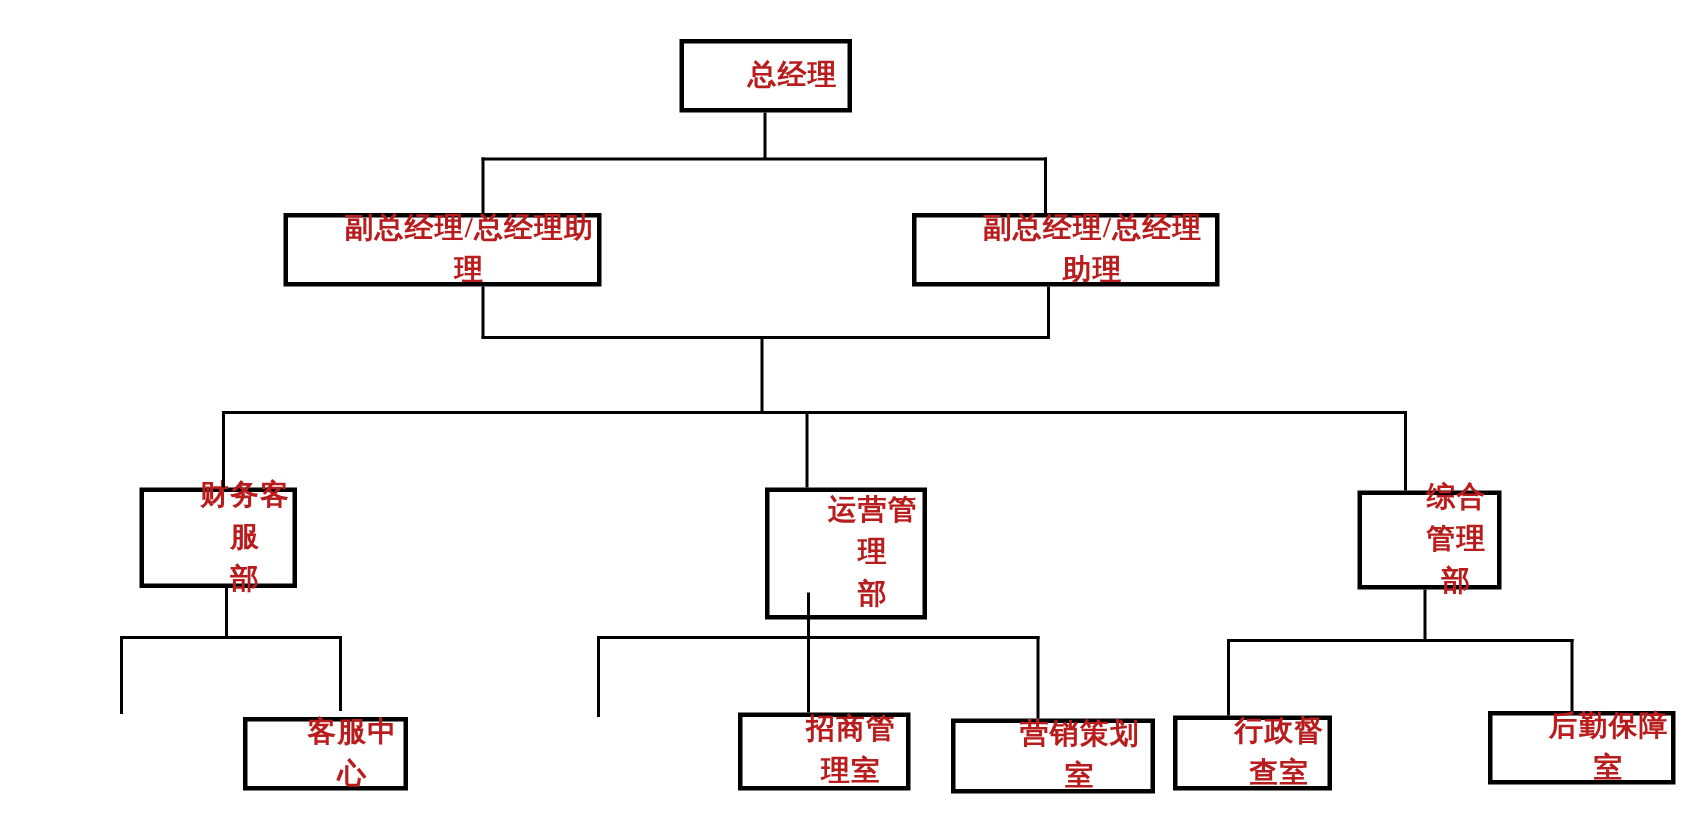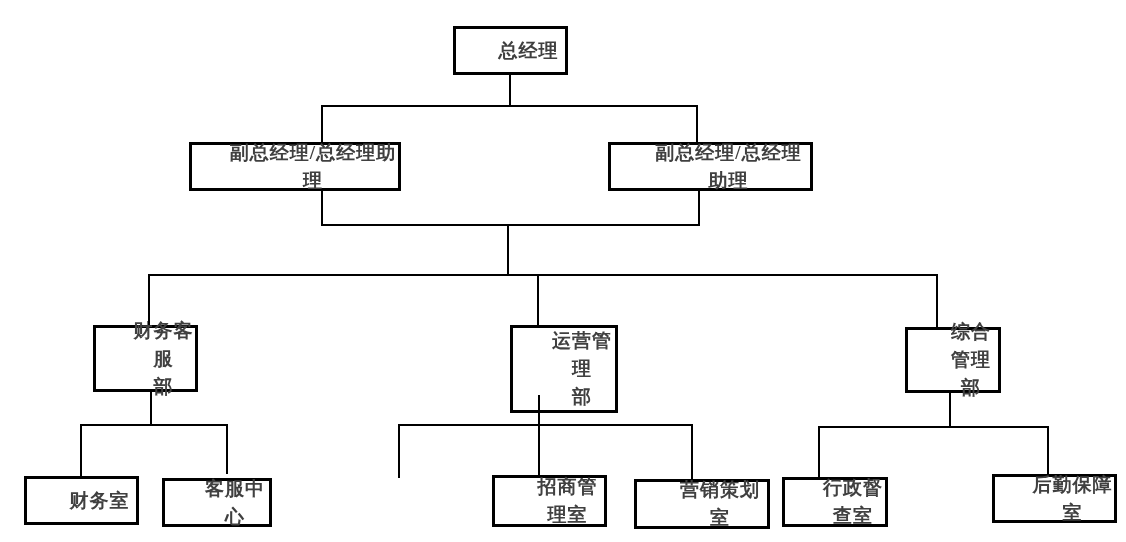--- a/index.html
+++ b/index.html
@@ -17,21 +17,21 @@
   }
   .node {
     position: absolute;
     box-sizing: border-box;
     border: 3px solid #000000;
     background: #ffffff;
     display: flex;
     align-items: center;
     justify-content: center;
     text-align: center;
-    color: #404040;
+    color: #b91c1c;
     font-size: 19px;
     font-weight: bold;
     line-height: 28px;
     white-space: pre-line;
     letter-spacing: 1px;
     padding-left: 36px;
   }
   .line {
     position: absolute;
     background: #000000;
@@ -61,23 +61,20 @@
   </div>
   <div class="node" style="left:510px; top:325px; width:108px; height:88px;">
     <span>运营管理
 部</span>
   </div>
   <div class="node" style="left:905px; top:327px; width:96px; height:66px;">
     <span>综合管理
 部</span>
   </div>
 
-  <div class="node" style="left:24px; top:476px; width:115px; height:49px;">
-    <span>财务室</span>
-  </div>
   <div class="node" style="left:162px; top:478px; width:110px; height:49px;">
     <span>客服中心</span>
   </div>
   <div class="node" style="left:634px; top:479px; width:136px; height:50px;">
     <span>营销策划室</span>
   </div>
   <div class="node" style="left:492px; top:475px; width:115px; height:52px;">
     <span>招商管理室</span>
   </div>
   <div class="node" style="left:782px; top:477px; width:106px; height:50px;">

